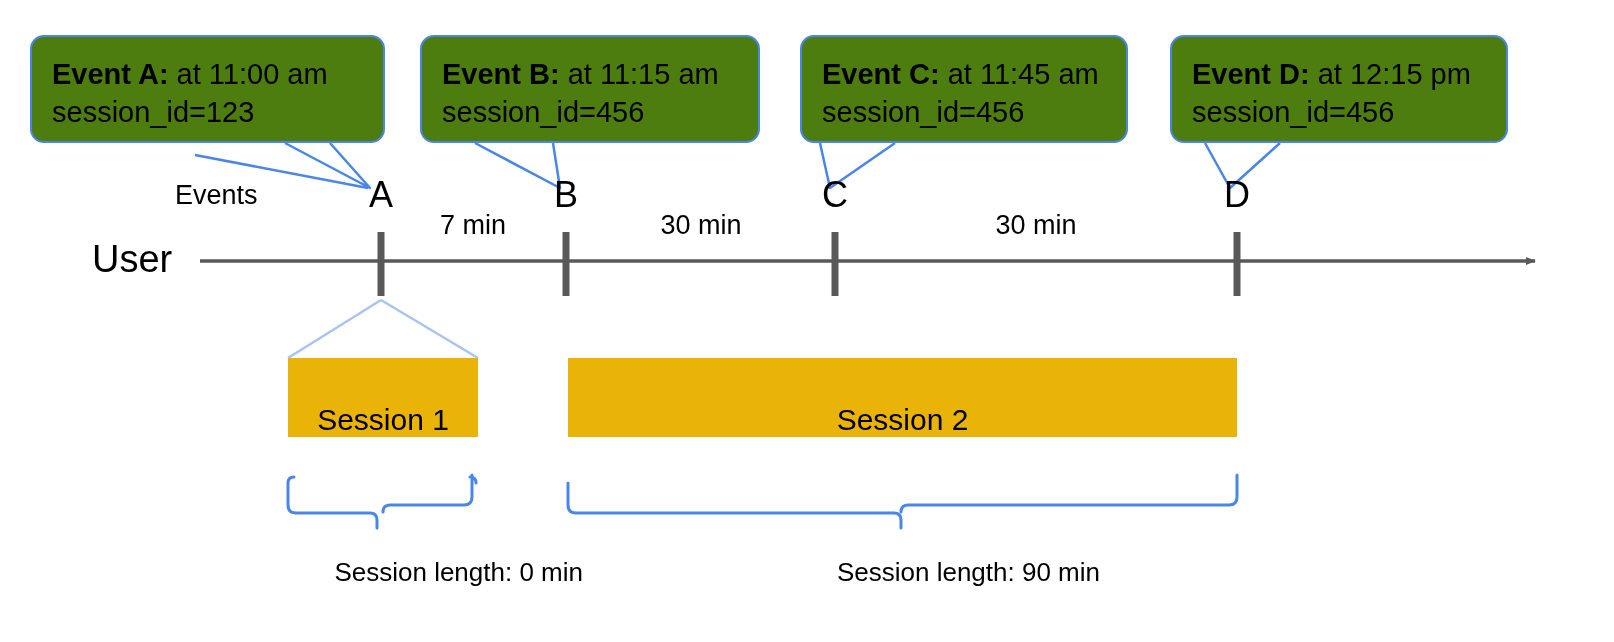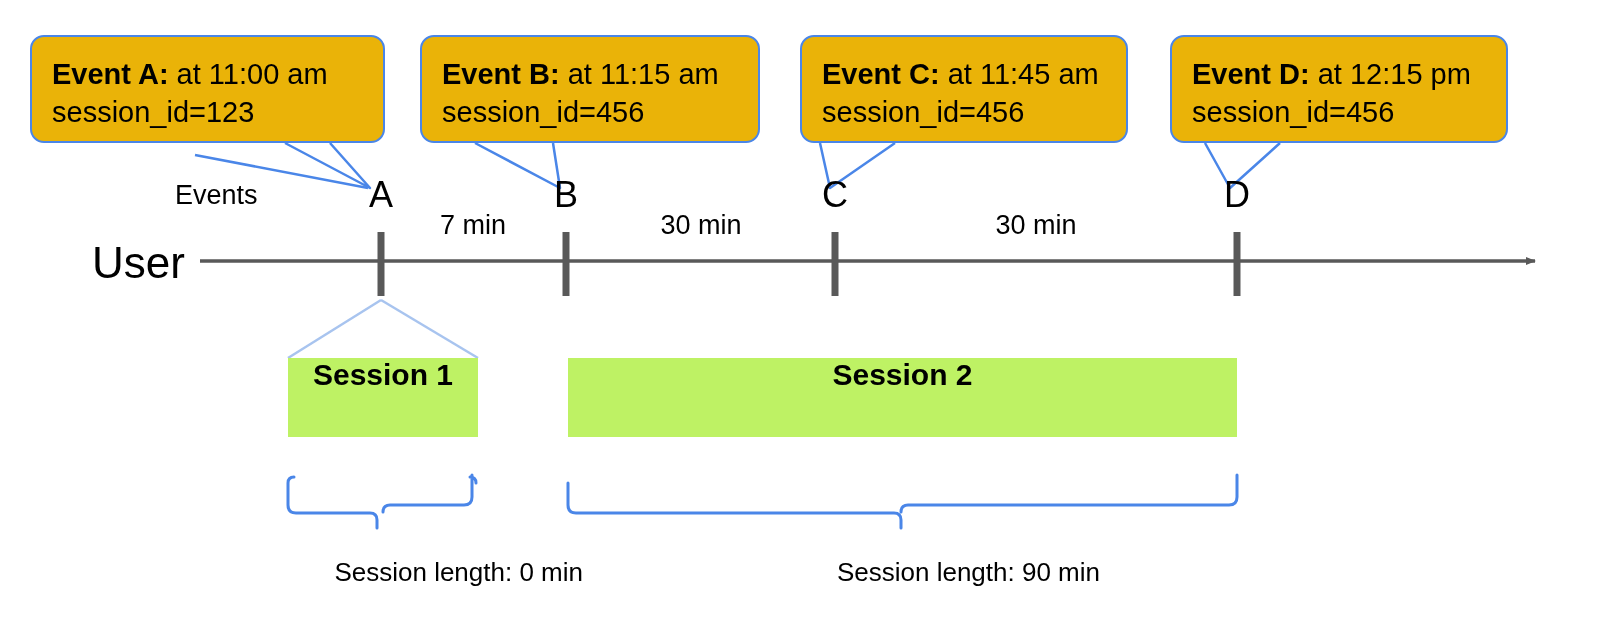--- a/index.html
+++ b/index.html
@@ -2,32 +2,32 @@
 <html><head>
 <meta charset="utf-8">
 <style>
   html,body{margin:0;padding:0;background:#ffffff;}
   body{width:1614px;height:642px;position:relative;overflow:hidden;
        font-family:"Liberation Sans","DejaVu Sans",sans-serif;color:#000;}
   .stage{position:absolute;left:0;top:0;width:1614px;height:642px;}
   svg.layer{position:absolute;left:0;top:0;width:1614px;height:642px;pointer-events:none;}
 
   .callout{position:absolute;box-sizing:border-box;border:2.5px solid #4a86e8;
-           border-radius:14px;background:#eab308;padding:18px 20px 0 20px;}
+           border-radius:14px;background:#4d7c0f;padding:18px 20px 0 20px;}
   .callout .line{font-size:29px;line-height:38px;white-space:nowrap;}
   .callout .line b{font-weight:bold;}
 
   .axis-label{position:absolute;white-space:nowrap;}
   .lbl-events{font-size:27px;}
-  .lbl-user{font-size:44px;}
+  .lbl-user{font-size:38px;}
   .evt-letter{position:absolute;font-size:36px;white-space:nowrap;text-align:center;}
   .interval{position:absolute;font-size:27px;white-space:nowrap;text-align:center;}
 
-  .session-bar{position:absolute;background:#bef264;display:flex;
-               align-items:flex-start;justify-content:center;font-weight:bold;}
+  .session-bar{position:absolute;background:#eab308;display:flex;
+               align-items:flex-end;justify-content:center;}
   .session-bar span{font-size:30px;color:#000;}
 
   .len-label{position:absolute;font-size:26px;white-space:nowrap;text-align:right;}
 </style>
 </head>
 <body>
 
 <div class="stage">
 
   <svg class="layer" viewBox="0 0 1614 642">

